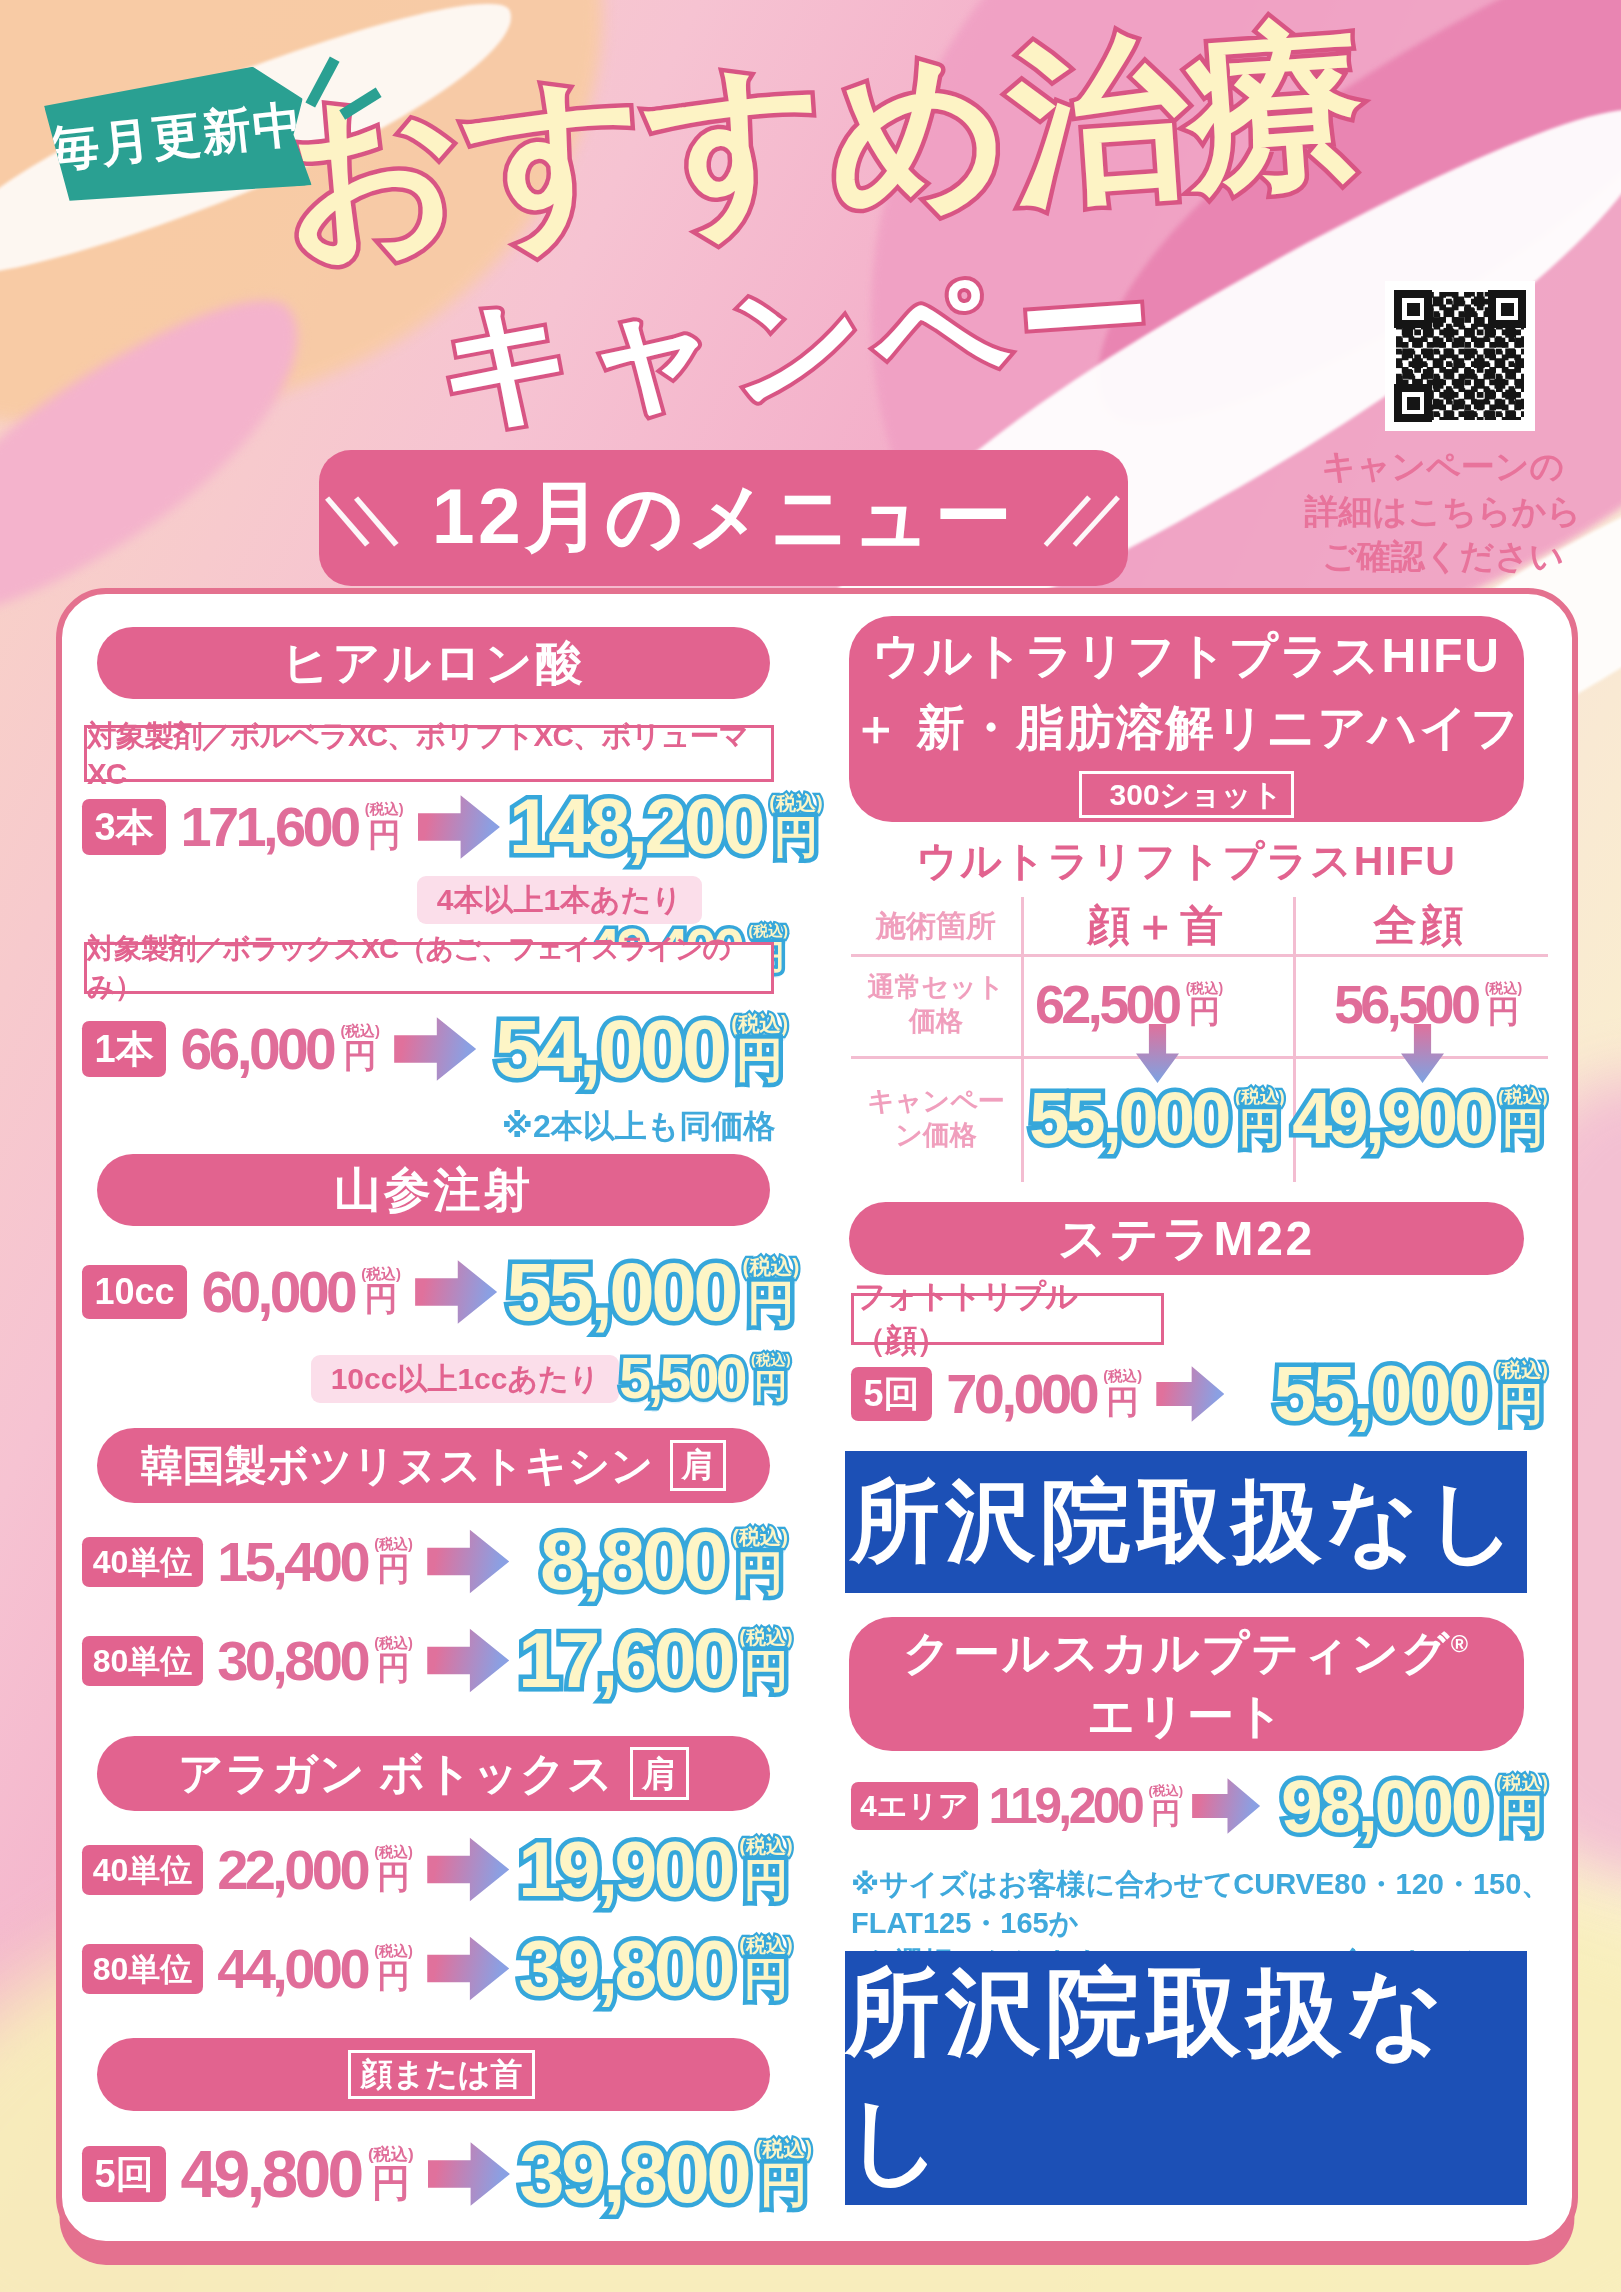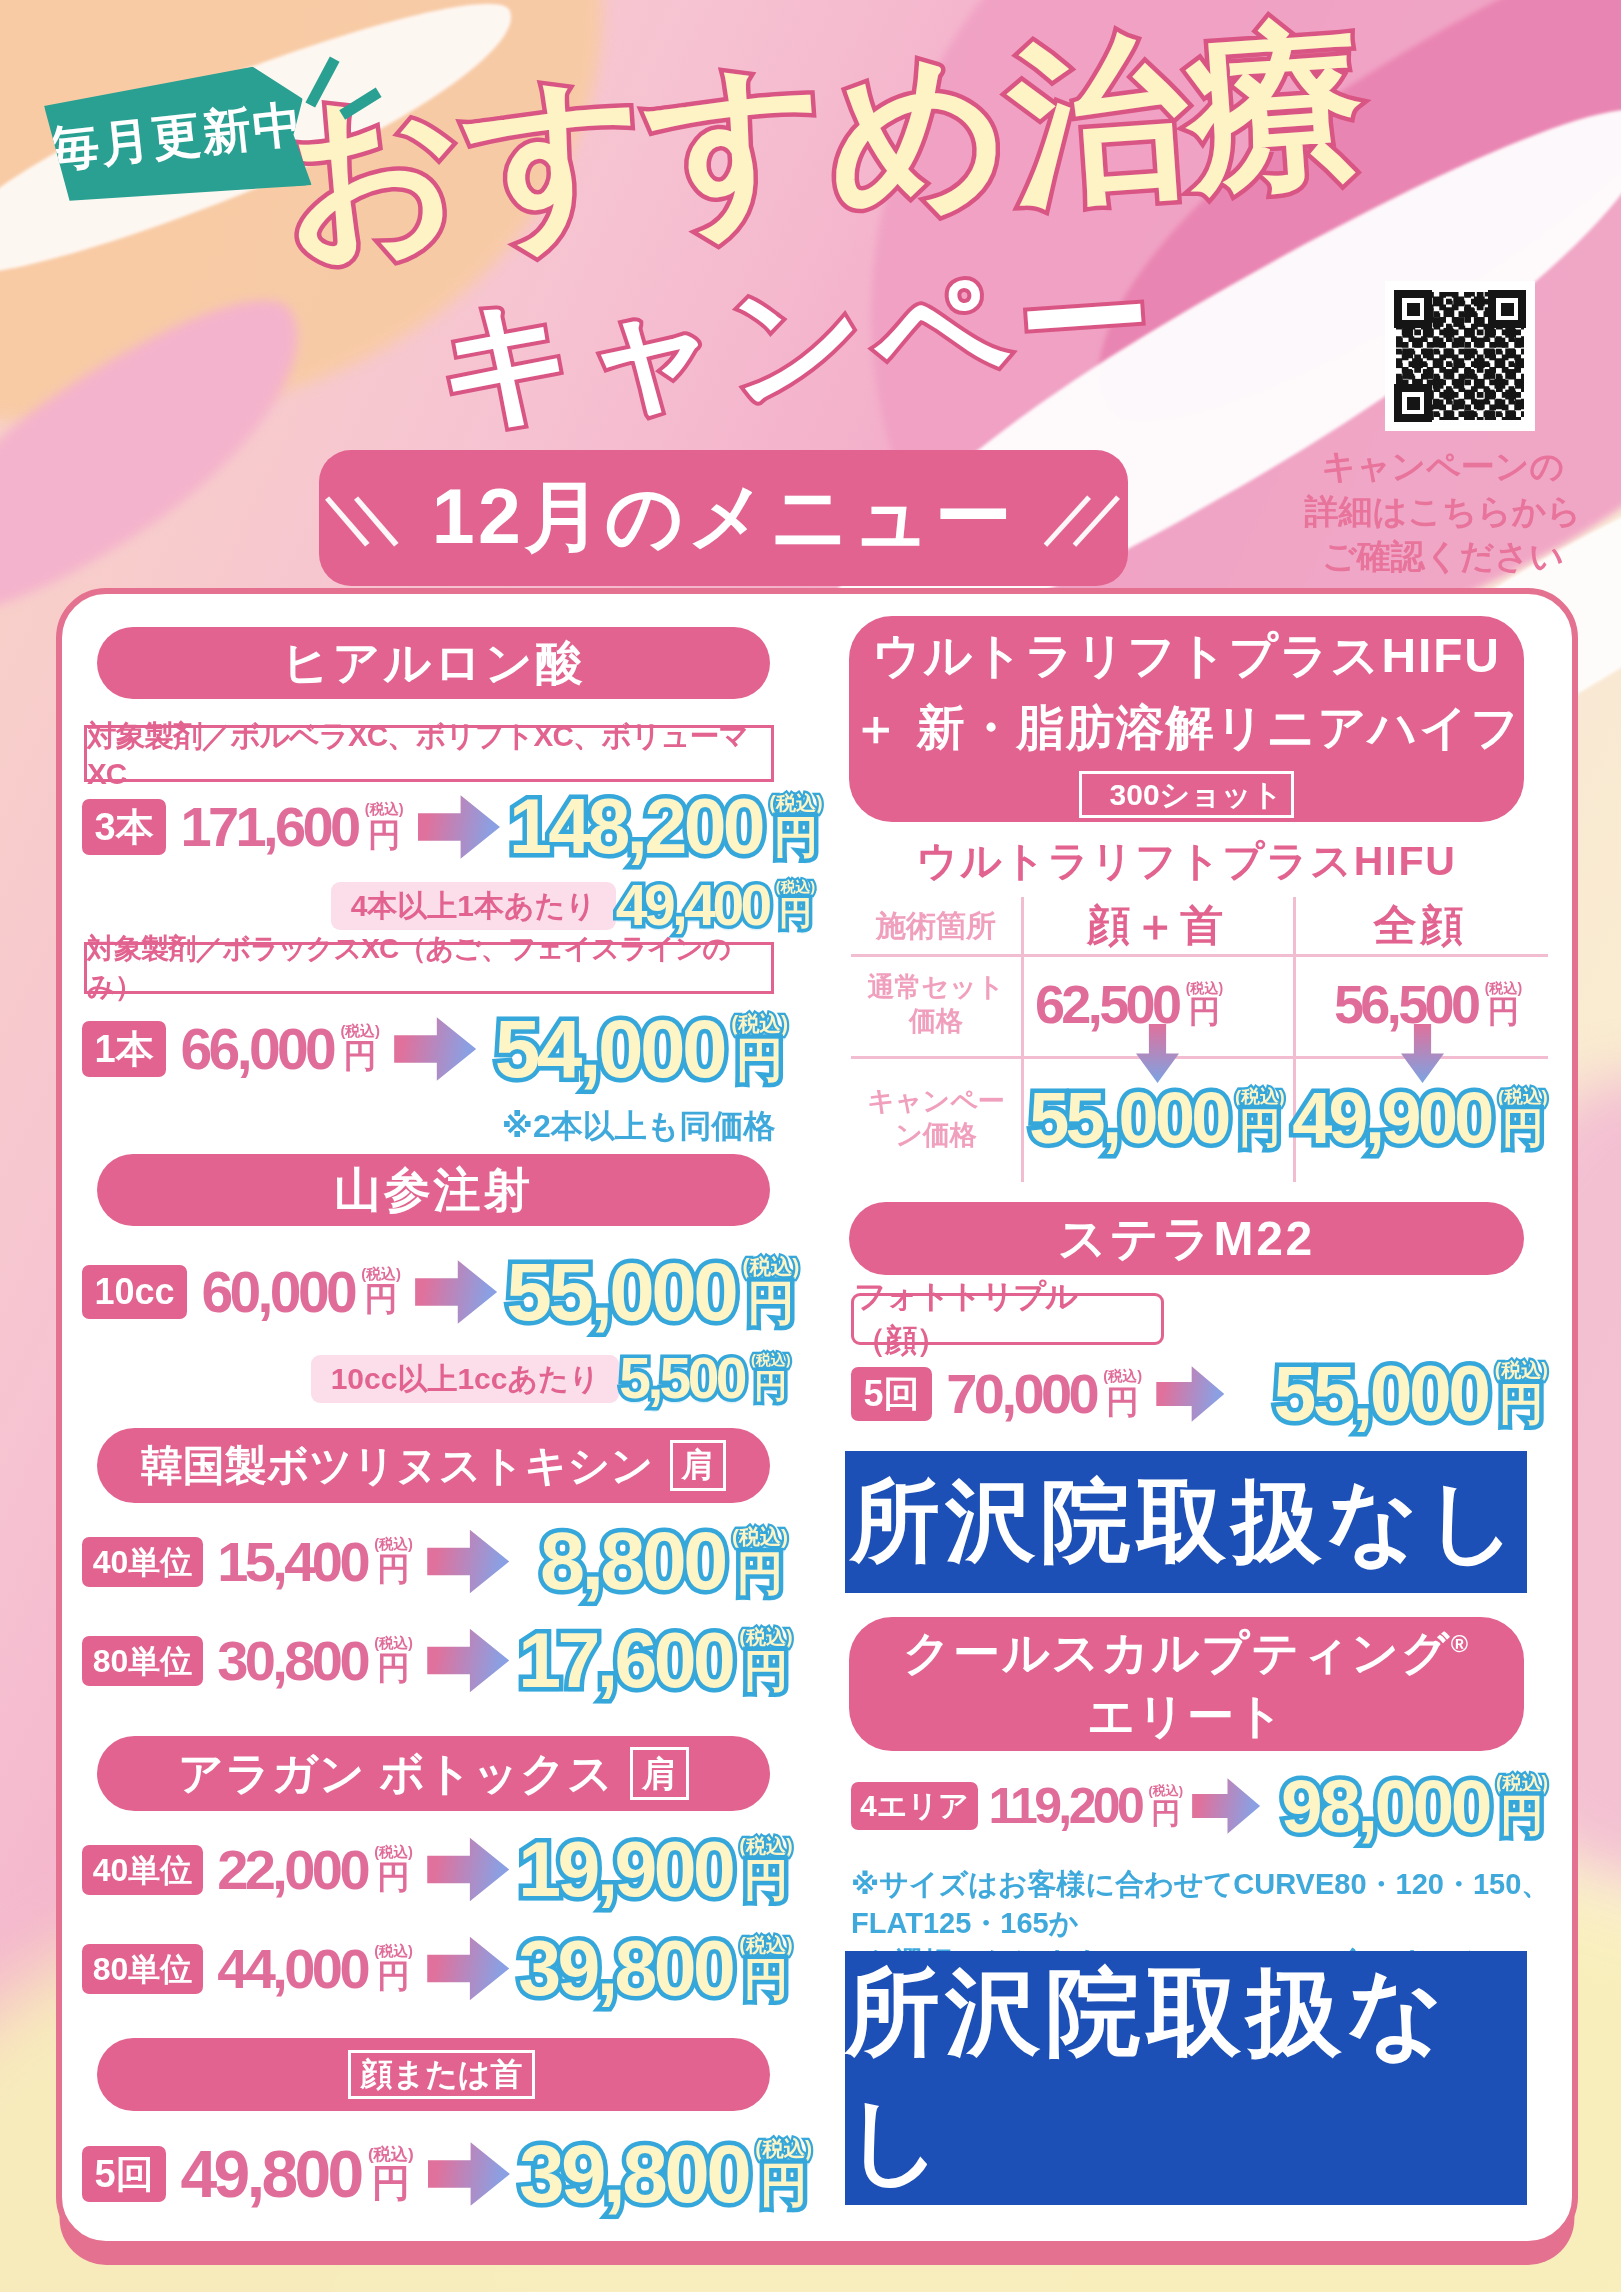--- a/index.html
+++ b/index.html
@@ -144,21 +144,21 @@
     </span>
     <span class="arrow"></span>
     <span class="price new" style="font-size:77px;">
       <span class="num">148,200</span>
       <span class="stack">
           <sup class="tax">(税込)</sup>
           <span class="yen">円</span>
         </span>
     </span>
   </div>
-  <div class="row" style="left:82px;top:876px;width:706px;height:59px;">
+  <div class="row" style="left:82px;top:876px;width:706px;height:59px;flex-direction:column;">
     <span class="subpill" style="font-size:30px;margin-left:249px;">4本以上1本あたり</span>
     <span class="price new sm" style="font-size:57px;">
       <span class="num">49,400</span>
       <span class="stack">
           <sup class="tax">(税込)</sup>
           <span class="yen">円</span>
         </span>
     </span>
   </div>
   <div class="tbox" style="left:84px;top:942px;width:690px;height:52px;font-size:28px;">
@@ -377,21 +377,21 @@
             <sup class="tax">(税込)</sup>
             <span class="yen">円</span>
           </span>
       </span>
     </div>
   </div>
 
   <div class="sec" style="left:849px;top:1202px;width:675px;height:73px;font-size:48px;">
     <span>ステラM22</span>
   </div>
-  <div class="tbox" style="left:851px;top:1293px;width:313px;height:52px;font-size:32px;border-radius:9px;">
+  <div class="tbox" style="left:851px;top:1293px;width:313px;height:52px;font-size:32px;">
     <span>フォトトリプル（顔）</span>
   </div>
   <div class="row" style="left:851px;top:1349px;width:697px;height:90px;">
     <span class="qty" style="font-size:36px;">5回</span>
     <span class="price old" style="font-size:56px;">
       <span class="num">70,000</span>
       <span class="stack">
           <sup class="tax">(税込)</sup>
           <span class="yen">円</span>
         </span>

